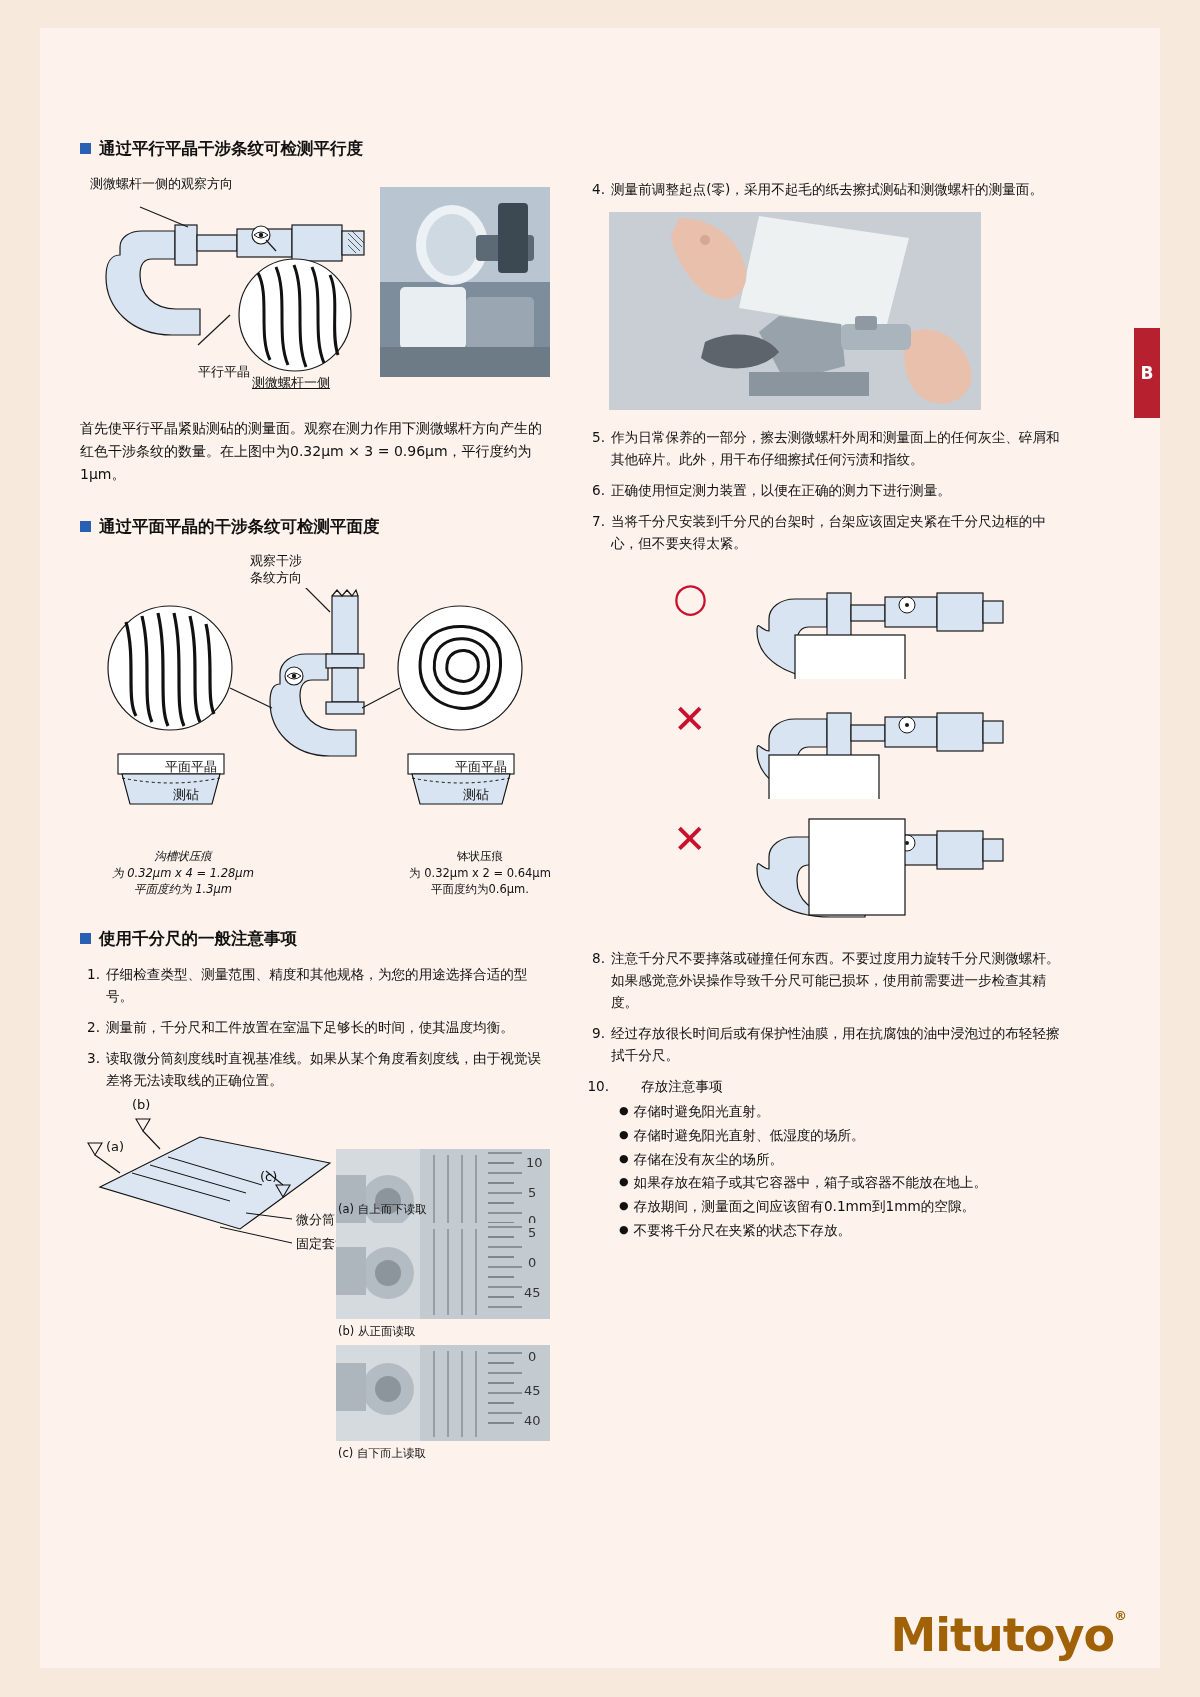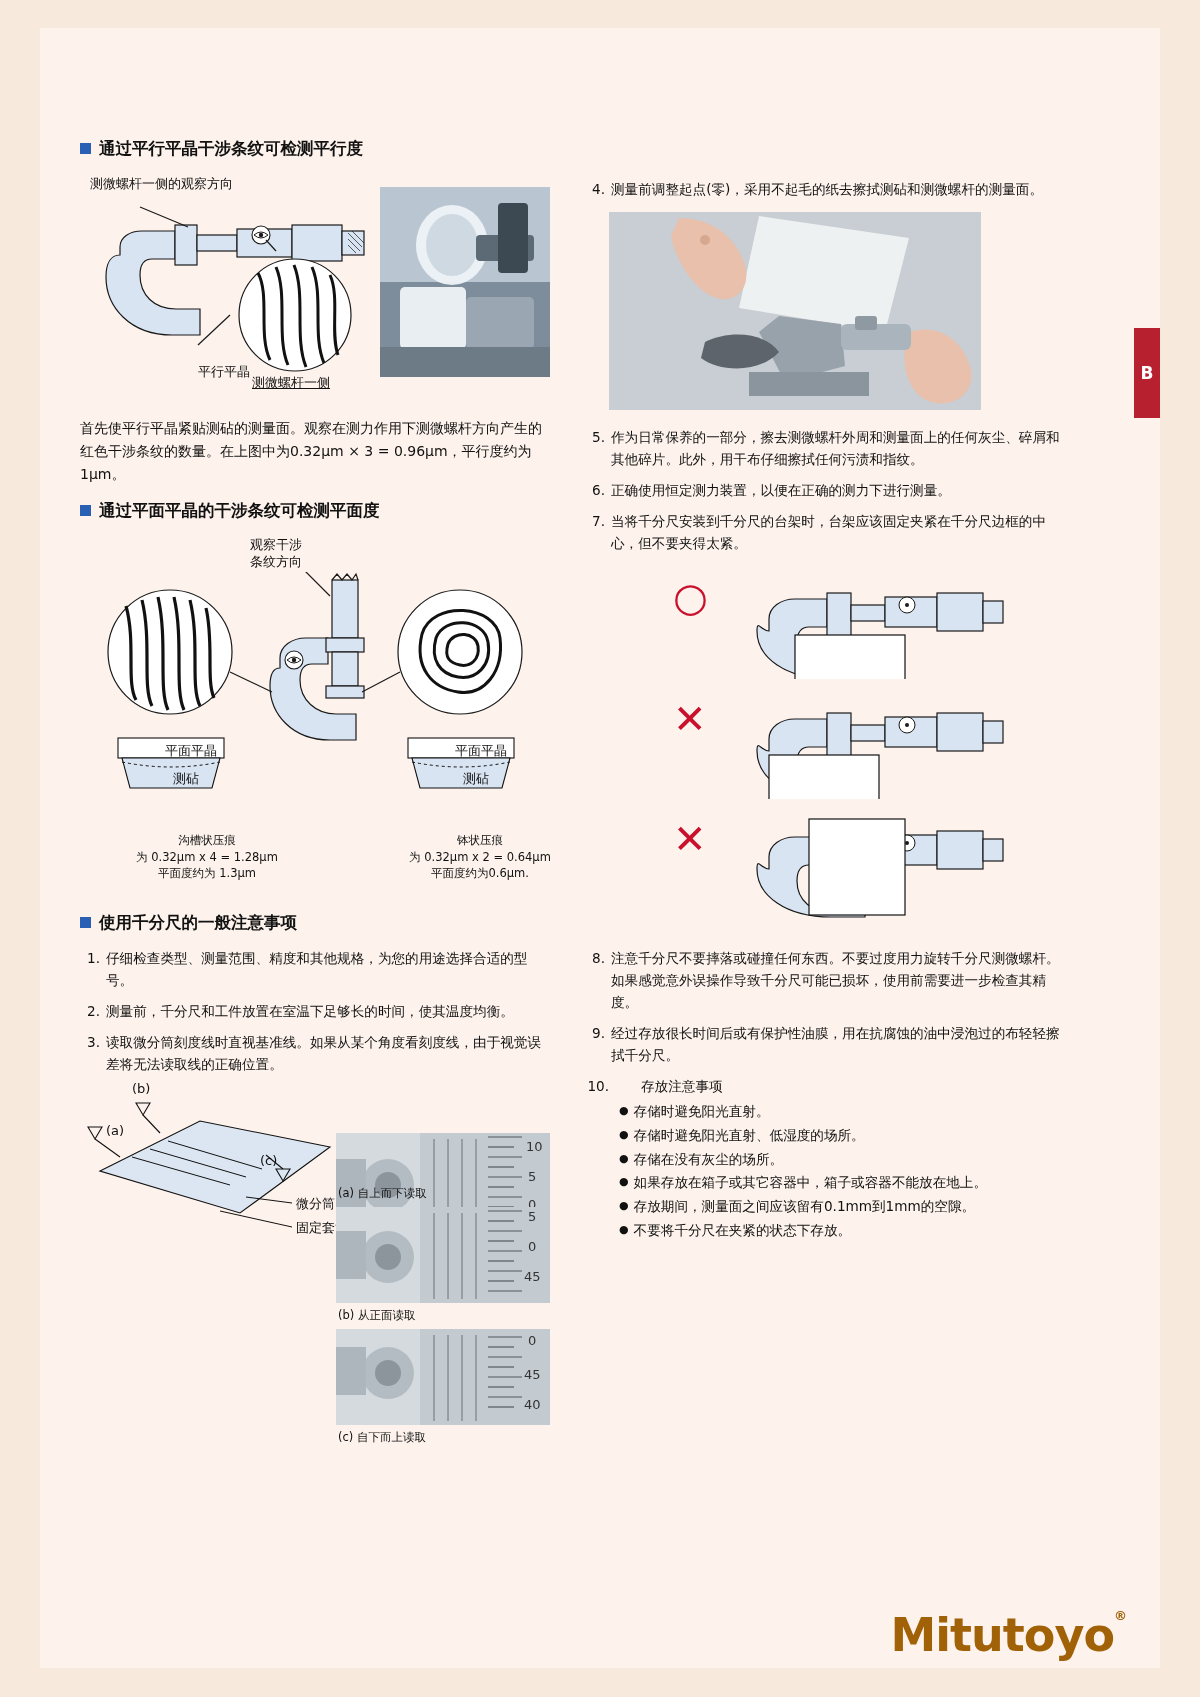--- a/index.html
+++ b/index.html
@@ -147,21 +147,21 @@
           <rect x="20" y="100" width="66" height="62" rx="5" fill="#e9eef2"></rect>
           <rect x="86" y="110" width="68" height="52" rx="5" fill="#9aa7b2"></rect>
           <rect x="0" y="160" width="170" height="30" fill="#6d7b87"></rect>
           <rect x="118" y="16" width="30" height="70" rx="4" fill="#3c4852"></rect>
         </svg>
       </div>
     </div>
 
     <p class="body" style="margin-top:14px;">首先使平行平晶紧贴测砧的测量面。观察在测力作用下测微螺杆方向产生的红色干涉条纹的数量。在上图中为0.32μm × 3 = 0.96μm，平行度约为1μm。</p>
 
-    <h2 class="sec" style="margin-top:15px;">
+    <h2 class="sec" style="margin-top:31px;">
       <span class="bullet"></span>
       <span>通过平面平晶的干涉条纹可检测平面度</span>
     </h2>
 
     <div class="fig" style="height:300px;">
 
       <div class="lbl" style="left:170px;top:0px;line-height:1.35;white-space:pre;">观察干涉
 条纹方向</div>
 
       <svg width="470" height="260" style="position:absolute;left:0;top:36px;">
@@ -214,21 +214,21 @@
         <path d="M332 190 q49 10 98 0" stroke="#111" stroke-width="1" fill="none" stroke-dasharray="3,3"></path>
       </svg>
 
       <div class="lbl" style="left:58px;top:206px;width:106px;text-align:center;">平面平晶</div>
       <div class="lbl" style="left:58px;top:234px;width:96px;text-align:center;">测砧</div>
       <div class="lbl" style="left:348px;top:206px;width:106px;text-align:center;">平面平晶</div>
       <div class="lbl" style="left:348px;top:234px;width:96px;text-align:center;">测砧</div>
     </div>
 
     <div style="position:relative;height:66px;margin-top:-4px;">
-      <div class="subcap" style="position:absolute;left:32px;top:0;width:190px;white-space:pre-line;">沟槽状压痕
+      <div class="subcap" style="position:absolute;left:8px;top:0;width:190px;white-space:pre-line;font-style:italic;">沟槽状压痕
 为 0.32μm x 4 = 1.28μm
 平面度约为 1.3μm</div>
       <div class="subcap" style="position:absolute;left:300px;top:0;width:200px;white-space:pre-line;">钵状压痕
 为 0.32μm x 2 = 0.64μm
 平面度约为0.6μm.</div>
     </div>
 
     <h2 class="sec" style="margin-top:14px;">
       <span class="bullet"></span>
       <span>使用千分尺的一般注意事项</span>

